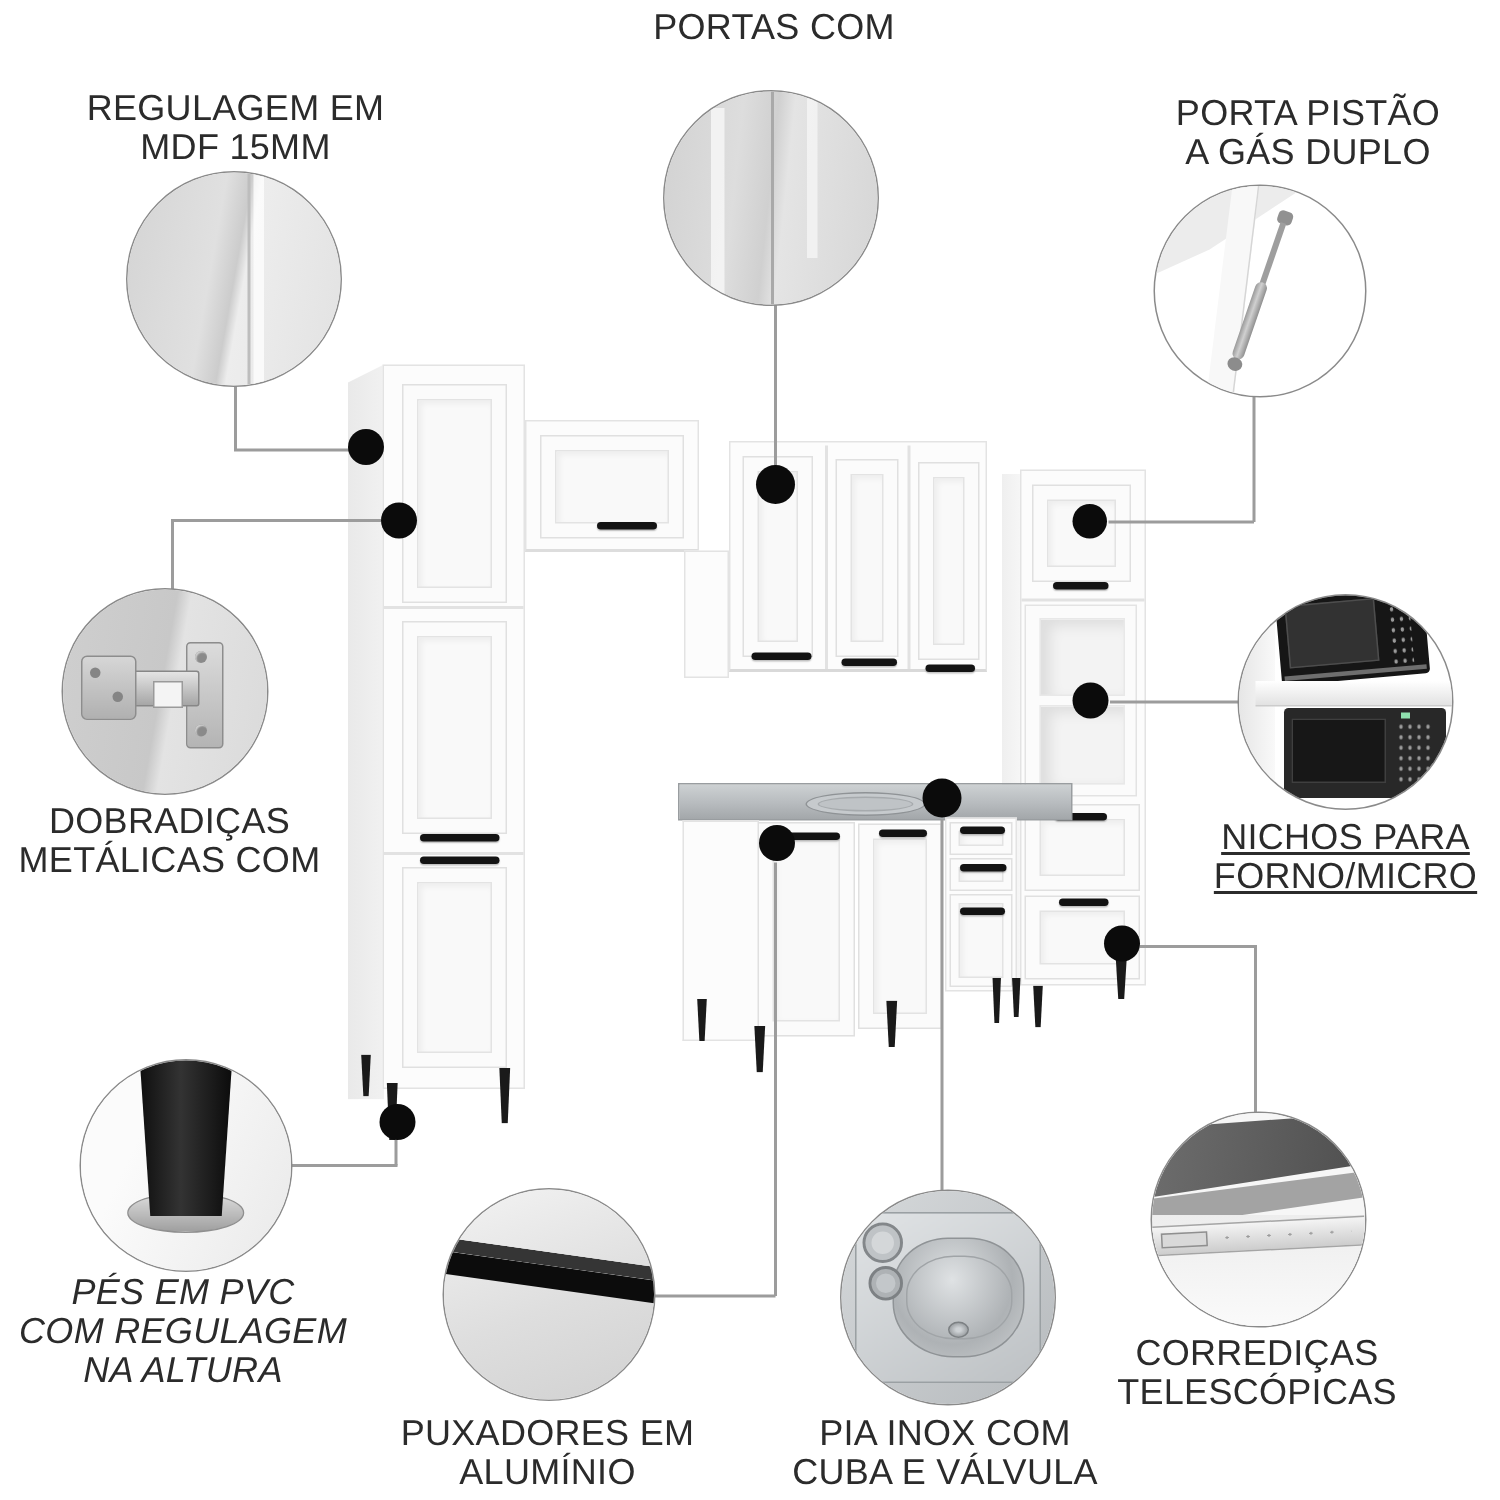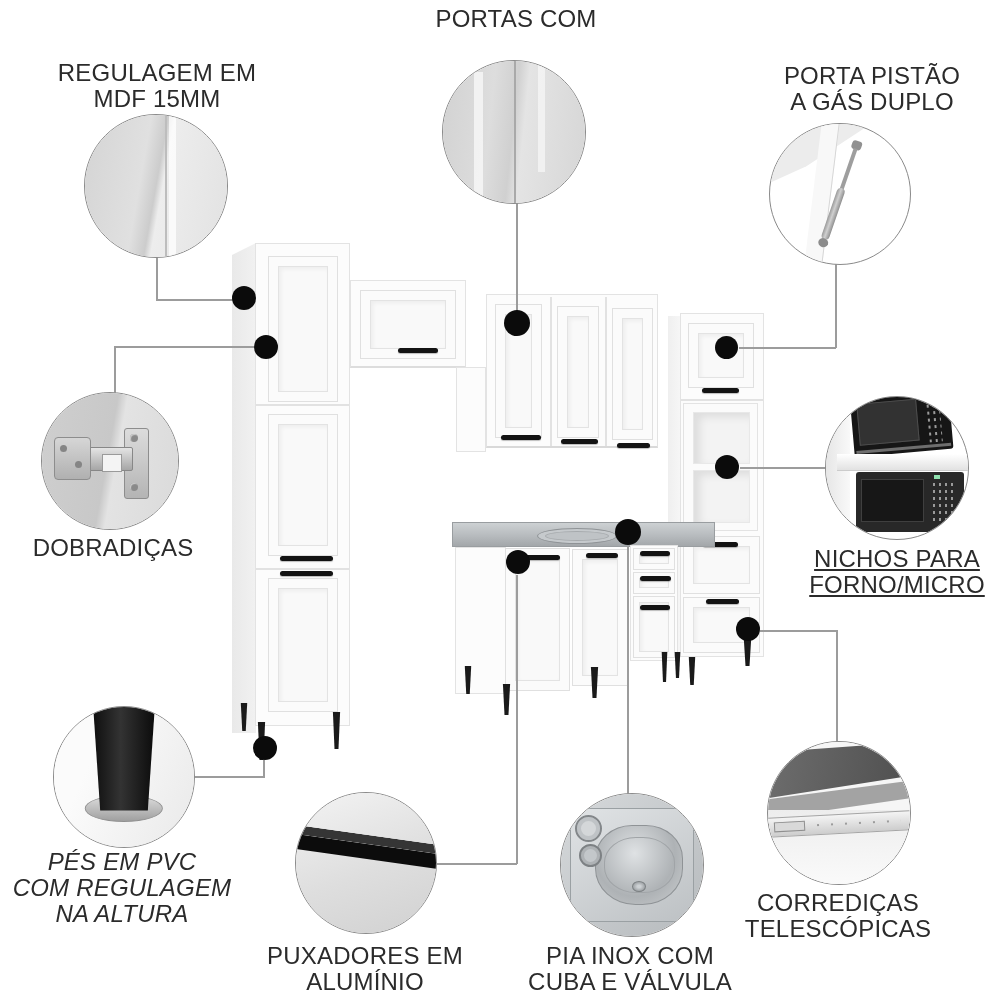--- a/index.html
+++ b/index.html
@@ -246,20 +246,21 @@
     <span>PORTAS COM</span>
   </div>
 
   <div class="lbl" style="left:838px;top:63px;margin-left:34px;">
     <span>PORTA PISTÃO</span>
     <span>A GÁS DUPLO</span>
   </div>
 
   <div class="lbl" style="left:113px;top:535px;">
     <span>DOBRADIÇAS</span>
+    <span>METÁLICAS COM</span>
   </div>
 
   <div class="lbl" style="left:897px;top:546px;text-decoration:underline;">
     <span>NICHOS PARA</span>
     <span>FORNO/MICRO</span>
   </div>
 
   <div class="lbl" style="left:122px;top:849px;font-style:italic;">
     <span>PÉS EM PVC</span>
     <span>COM REGULAGEM</span>

